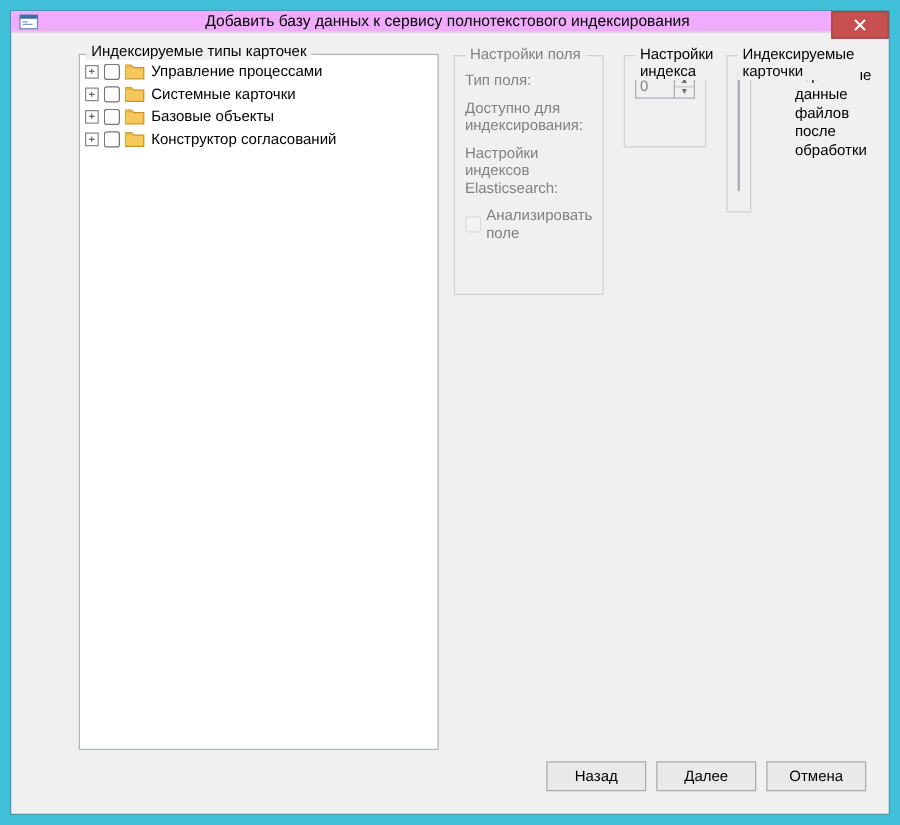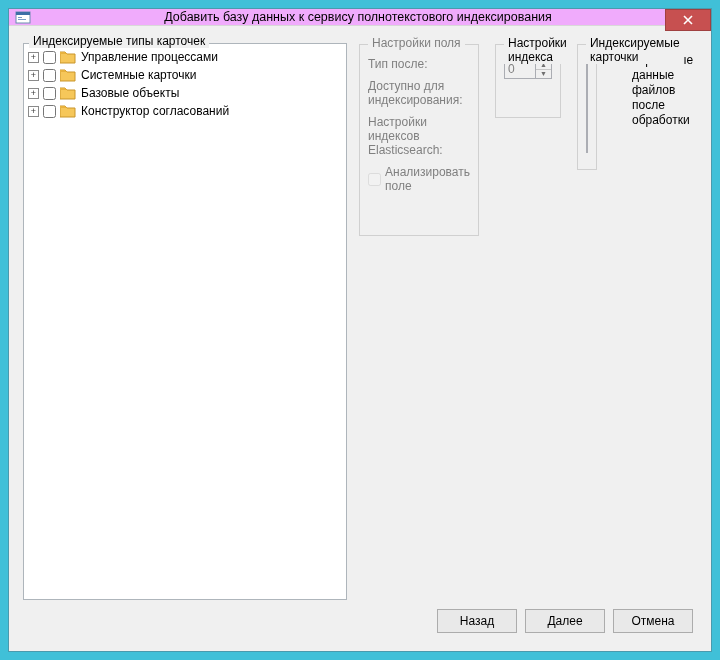--- a/index.html
+++ b/index.html
@@ -61,20 +61,21 @@
   }
   .groupbox .legend {
     position: absolute; top: -9px; left: 8px;
     background: #f0f0f0;
     padding: 0 4px;
     font-size: 12px;
   }
   .left-panel {
     position: relative;
     width: 324px;
+    margin-left: 40px;
   }
   .left-legend {
     position: absolute; top: -2px; left: 6px;
     background: #f0f0f0;
     padding: 0 4px;
     font-size: 12px;
     z-index: 2;
   }
   .tree-box {
     margin-top: 7px;
@@ -237,21 +238,21 @@
             </span>
             <span class="tree-label">Конструктор согласований</span>
           </div>
         </div>
       </div>
 
       <div class="right-panel">
 
         <div class="groupbox gb-field">
           <div class="legend">Настройки поля</div>
-          <div class="row">Тип после:</div>
+          <div class="row">Тип поля:</div>
           <div class="row">Доступно для индексирования:</div>
           <div class="row es-label">Настройки индексов Elasticsearch:</div>
           <div class="chk-row disabled">
             <input type="checkbox" disabled="" style="">
             <span>Анализировать поле</span>
           </div>
         </div>
 
         <div class="groupbox gb-index">
           <div class="legend">Настройки индекса</div>

